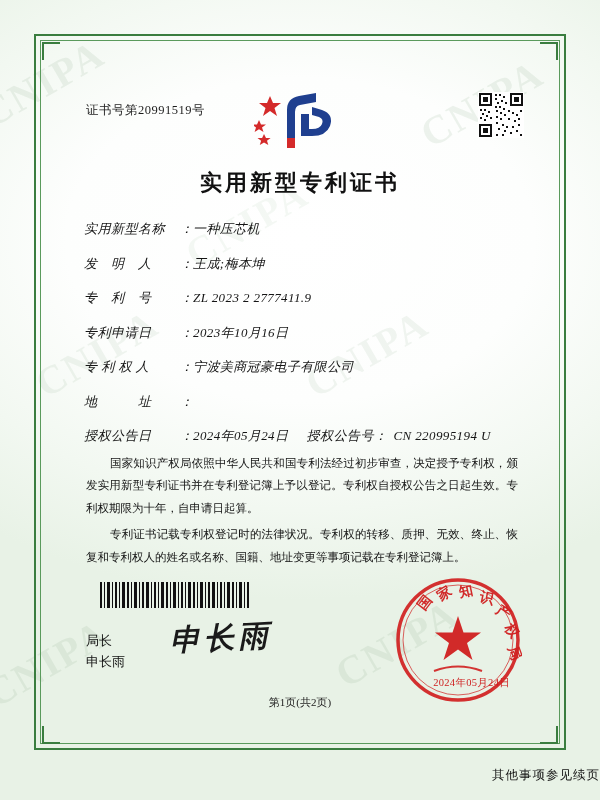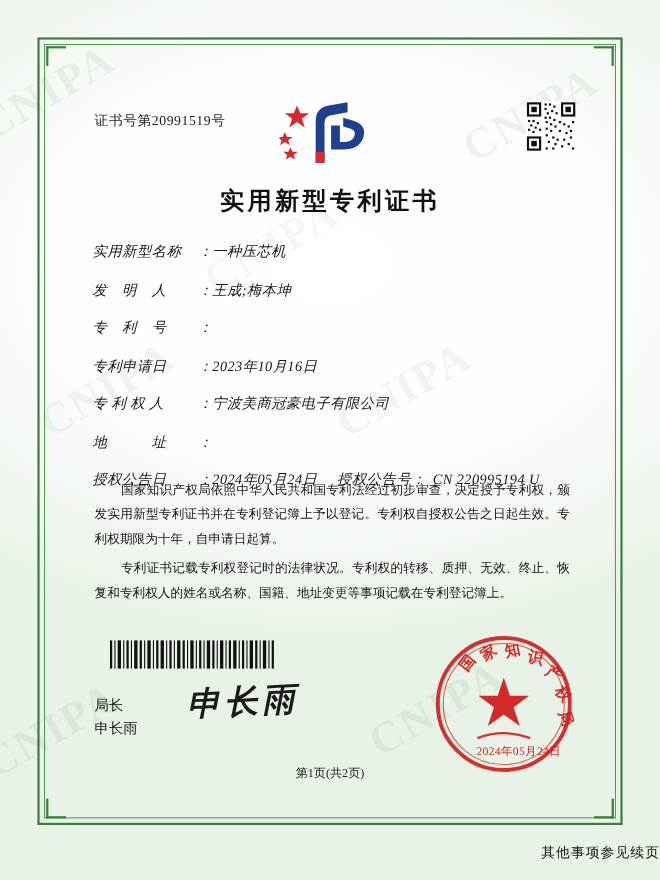--- a/index.html
+++ b/index.html
@@ -145,24 +145,24 @@
     letter-spacing: 0.5px;
   }
   .f-value2 {
     flex: 0 0 auto;
     margin-left: 6px;
     letter-spacing: 0.4px;
   }
 
   .paras {
     position: absolute;
-    top: 376px;
+    top: 392px;
     left: 26px;
     right: 22px;
-    font-family: Liberation Mono, monospace;
+    font-family: Liberation Sans, sans-serif;
     font-size: 11.5px;
     line-height: 1.95;
     color: #141414;
     text-align: justify;
   }
   .para { text-indent: 24px; margin-bottom: 4px; }
 
   .barcode {
     position: absolute;
     left: 40px;
@@ -339,20 +339,21 @@
         <span class="f-value">一种压芯机</span>
       </div>
       <div class="field-row">
         <span class="f-label">发　明　人</span>
         <span class="f-colon">：</span>
         <span class="f-value">王成;梅本坤</span>
       </div>
       <div class="field-row">
         <span class="f-label">专　利　号</span>
         <span class="f-colon">：</span>
+        <span class="f-value">ZL 2023 2 2777411.9</span>
       </div>
       <div class="field-row">
         <span class="f-label">专利申请日</span>
         <span class="f-colon">：</span>
         <span class="f-value">2023年10月16日</span>
       </div>
       <div class="field-row">
         <span class="f-label">专 利 权 人</span>
         <span class="f-colon">：</span>
         <span class="f-value">宁波美商冠豪电子有限公司</span>

